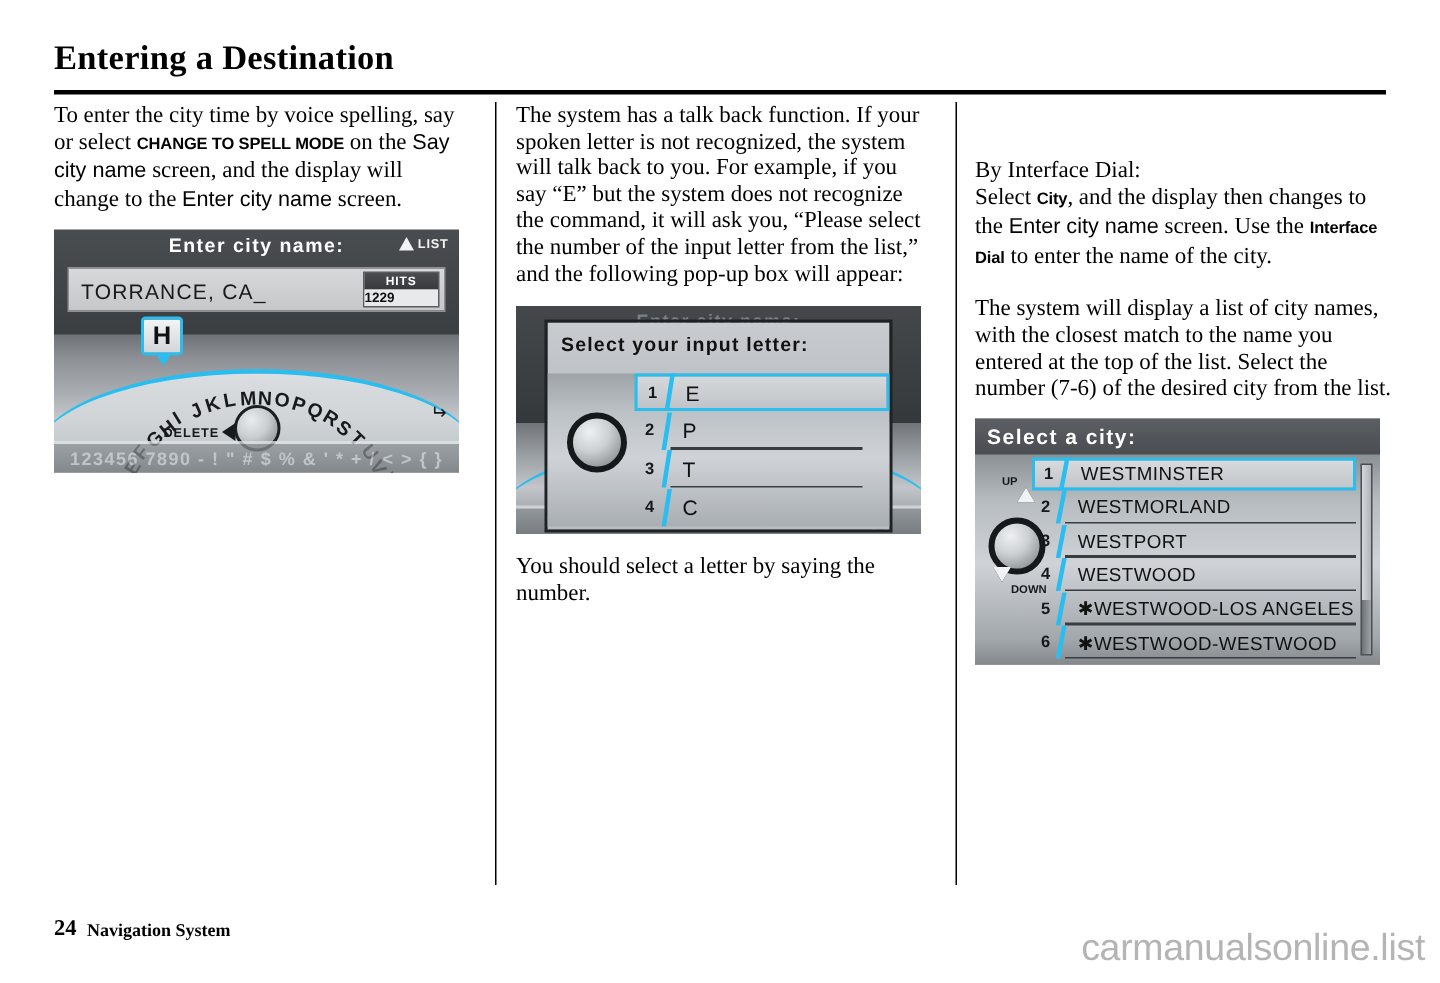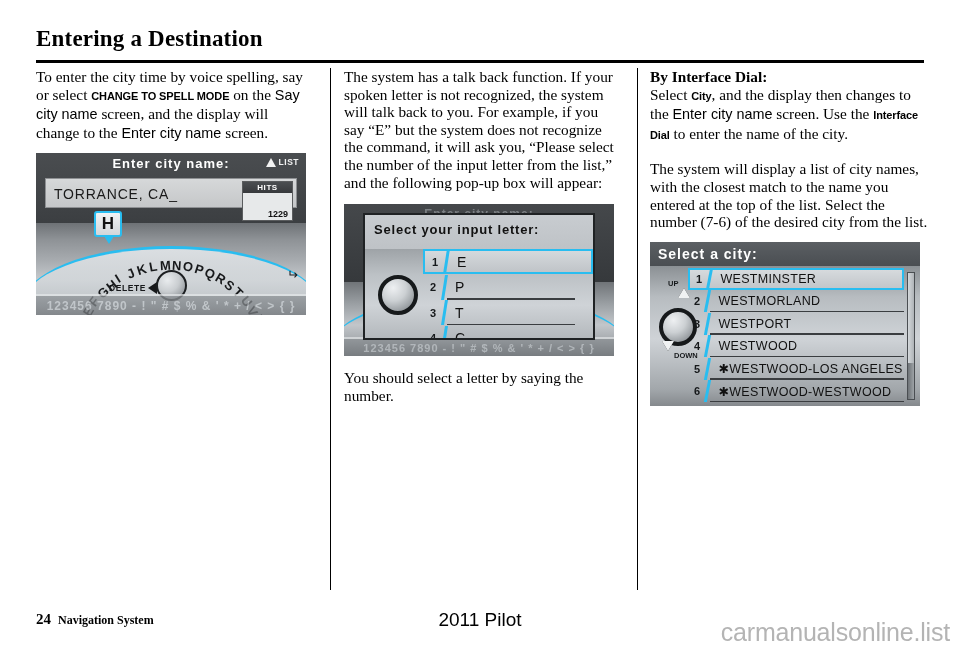--- a/index.html
+++ b/index.html
@@ -67,21 +67,21 @@
   .para {
     font-family: "Liberation Serif", serif;
     font-size: 15.3px;
     line-height: 17.6px;
     text-align: left;
     margin: 0;
     color: #000;
   }
   .para + .para { margin-top: 0; }
   .gap { height: 16px; }
-  .b-serif { font-weight: bold; }
+  .b-serif { font-weight: normal; margin-top: 37px; }
   .ui {
     font-family: "Liberation Sans", sans-serif;
     font-size: 14.4px;
   }
   .ui-b {
     font-family: "Liberation Sans", sans-serif;
     font-weight: bold;
     font-size: 11px;
     letter-spacing: -0.1px;
   }
@@ -165,22 +165,21 @@
     letter-spacing: 0.6px;
     text-align: center;
     padding: 1px 0 1px;
   }
   .ns-hits-value {
     background: #e7e9ea;
     color: #111;
     font-family: "Liberation Sans", sans-serif;
     font-size: 9px;
     font-weight: bold;
-    text-align: right;
-    padding: 16px 4px 1px 0;
+    padding: 0 4px 1px 0;
   }
 
   
   .ns-keyboard {
     position: absolute;
     left: 0; bottom: 0;
     width: 100%; height: 92px;
     background:
       linear-gradient(180deg,#6e7276 0%,#8e9296 18%,#a9adb1 42%,#c6cacd 62%,#9aa0a4 90%,#7e8286 100%);
   }
@@ -315,21 +314,21 @@
     border-top: 2px solid #dfe2e4;
     color: #bbc0c4;
     font-family: "Liberation Sans", sans-serif;
     font-weight: bold; font-size: 11px; letter-spacing: 1px;
     display: flex; align-items: center; justify-content: center;
     opacity: 0.72;
   }
   .s2-popup {
     position: absolute;
     left: 19px; top: 9px;
-    width: 232px; height: 127px;
+    width: 232px; height: 142px;
     background: linear-gradient(180deg,#c8ccd0 0%,#bfc3c7 26%,#b8bcc0 100%);
     border: 2px solid #1f2224;
     box-sizing: border-box;
     overflow: hidden;
   }
   .s2-popup-title {
     position: absolute;
     left: 9px; top: 7px;
     font-family: "Liberation Sans", sans-serif;
     font-size: 13px;
@@ -728,15 +727,14 @@
           <div class="s3-scroll-thumb"></div>
         </div>
       </div>
     </div>
   </div>
 </div>
 
 <div class="footer">
   <span class="footer-page">24</span>
   <span class="footer-section">Navigation System</span>
-  <span class="footer-model">2011 Pilot</span>
   <span class="watermark">carmanualsonline.list</span>
 </div>
 
 </body></html>

